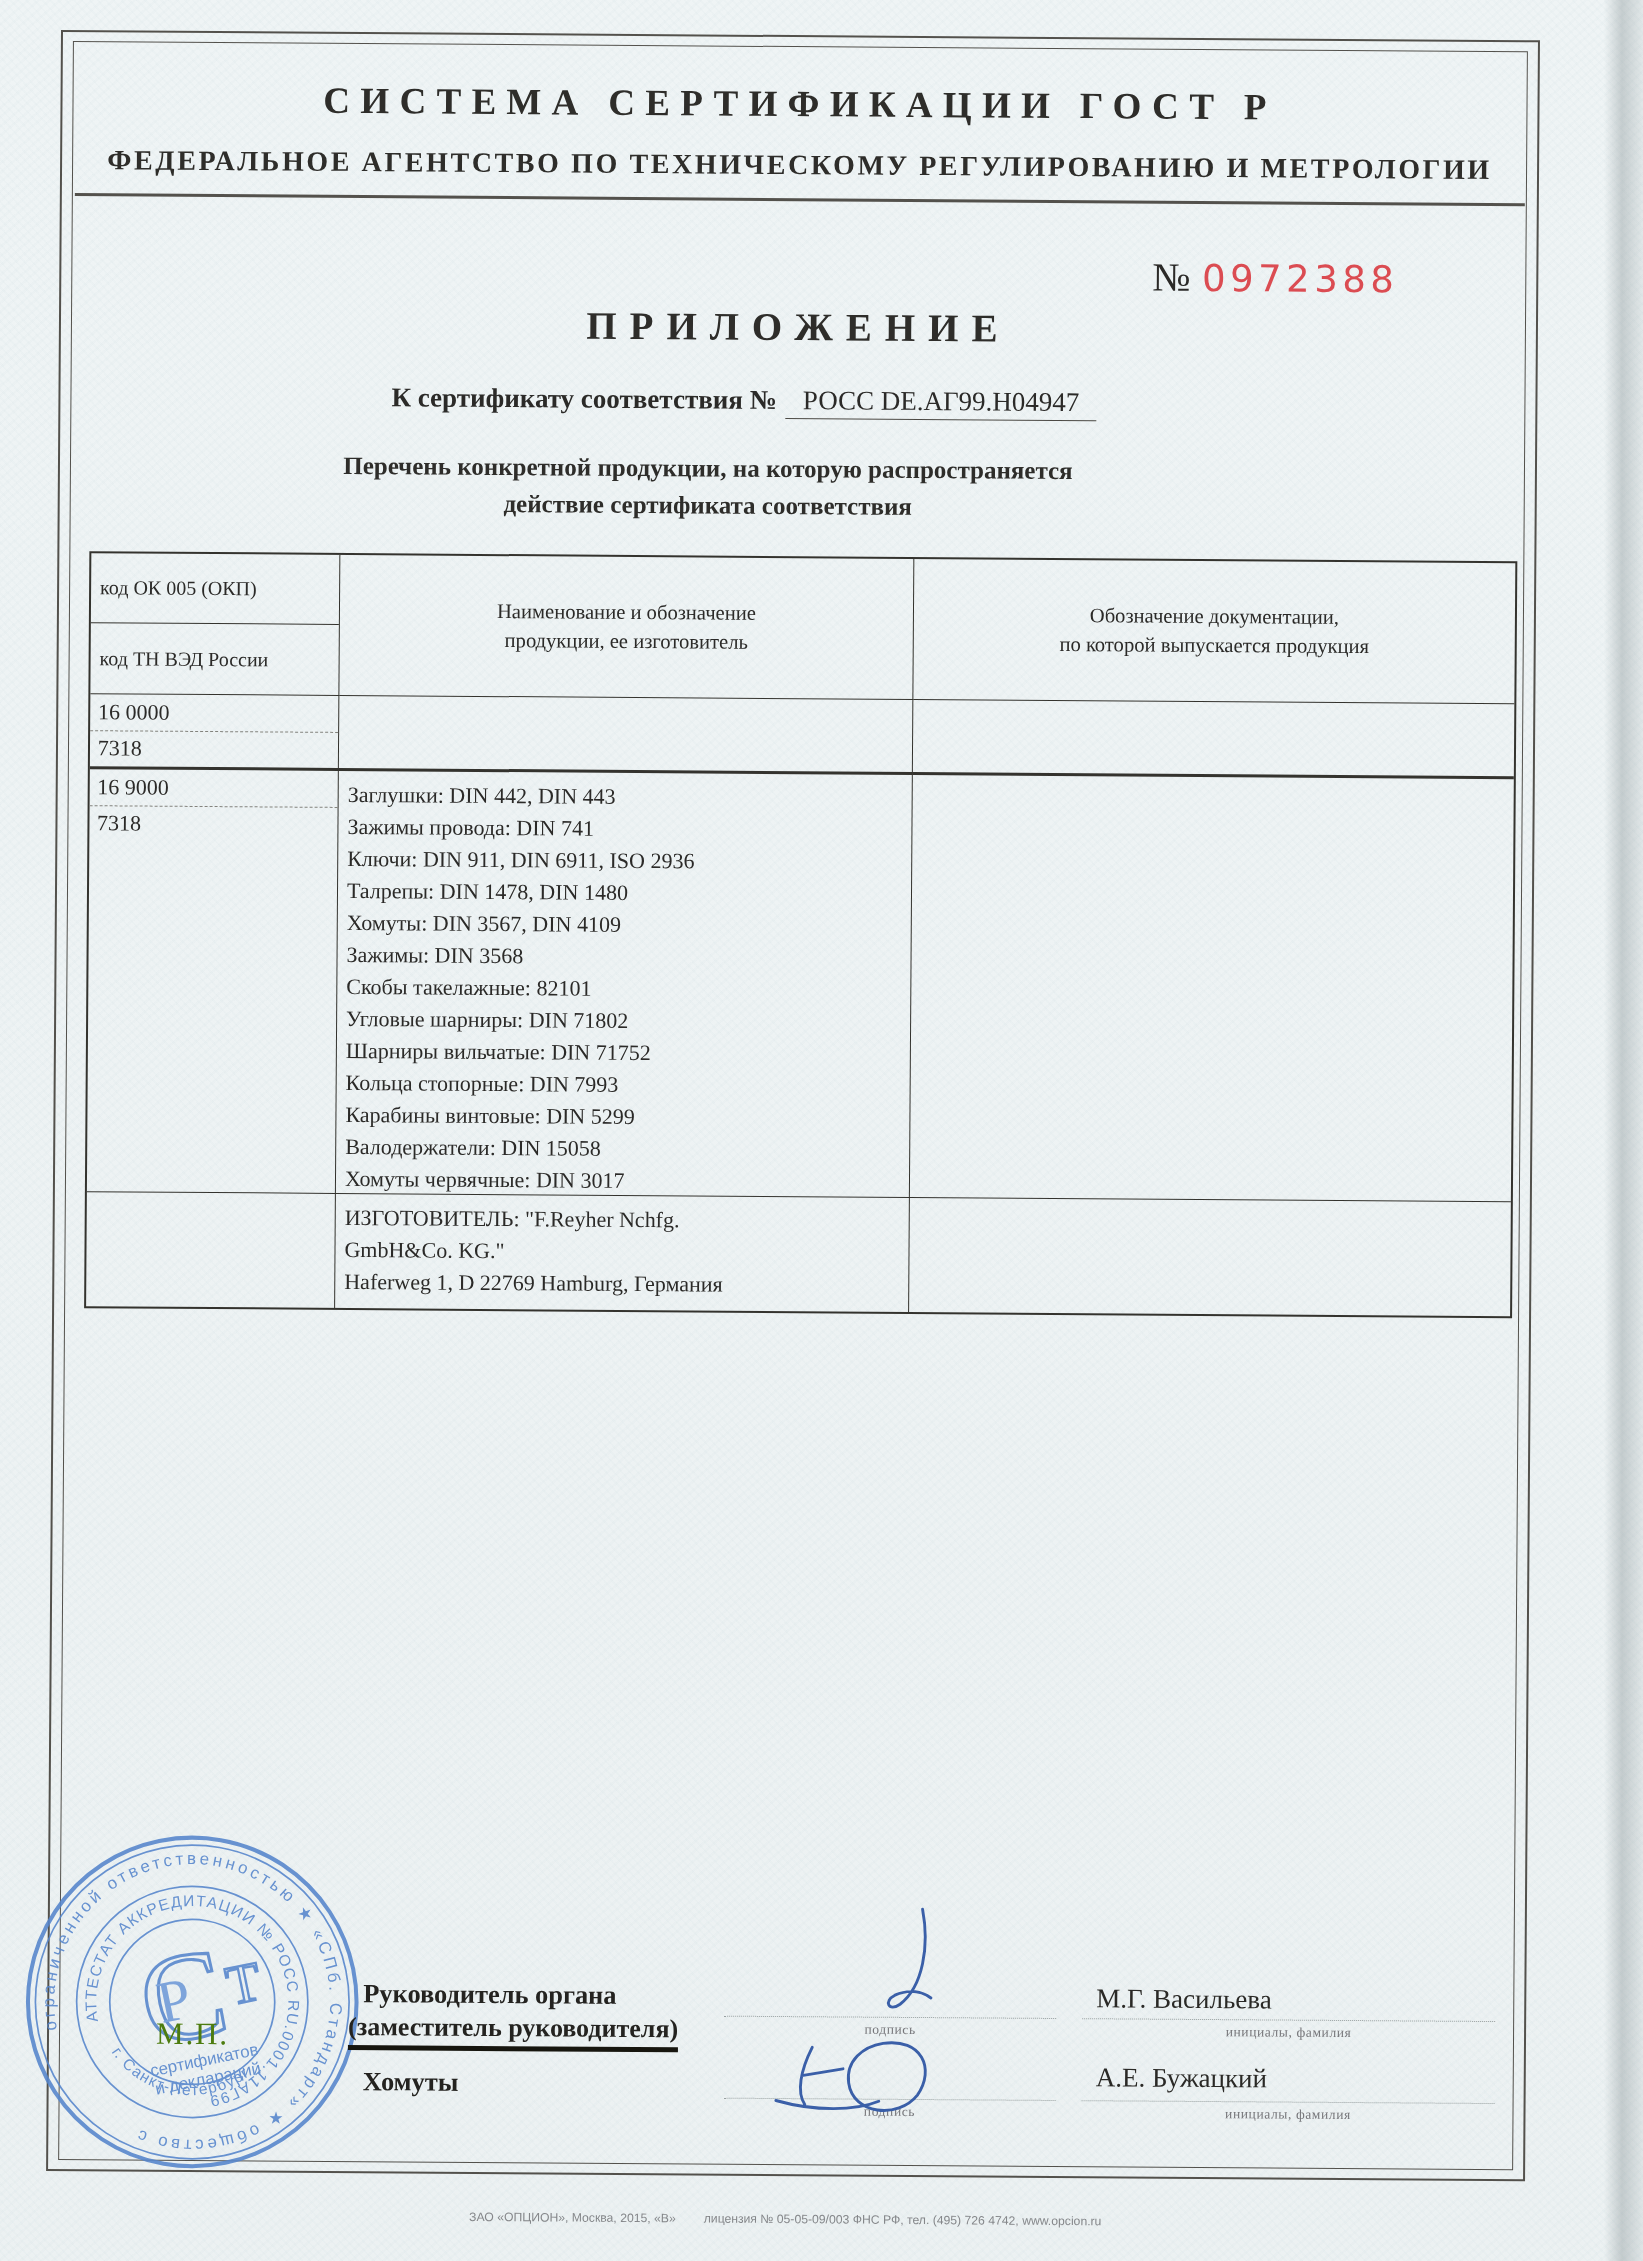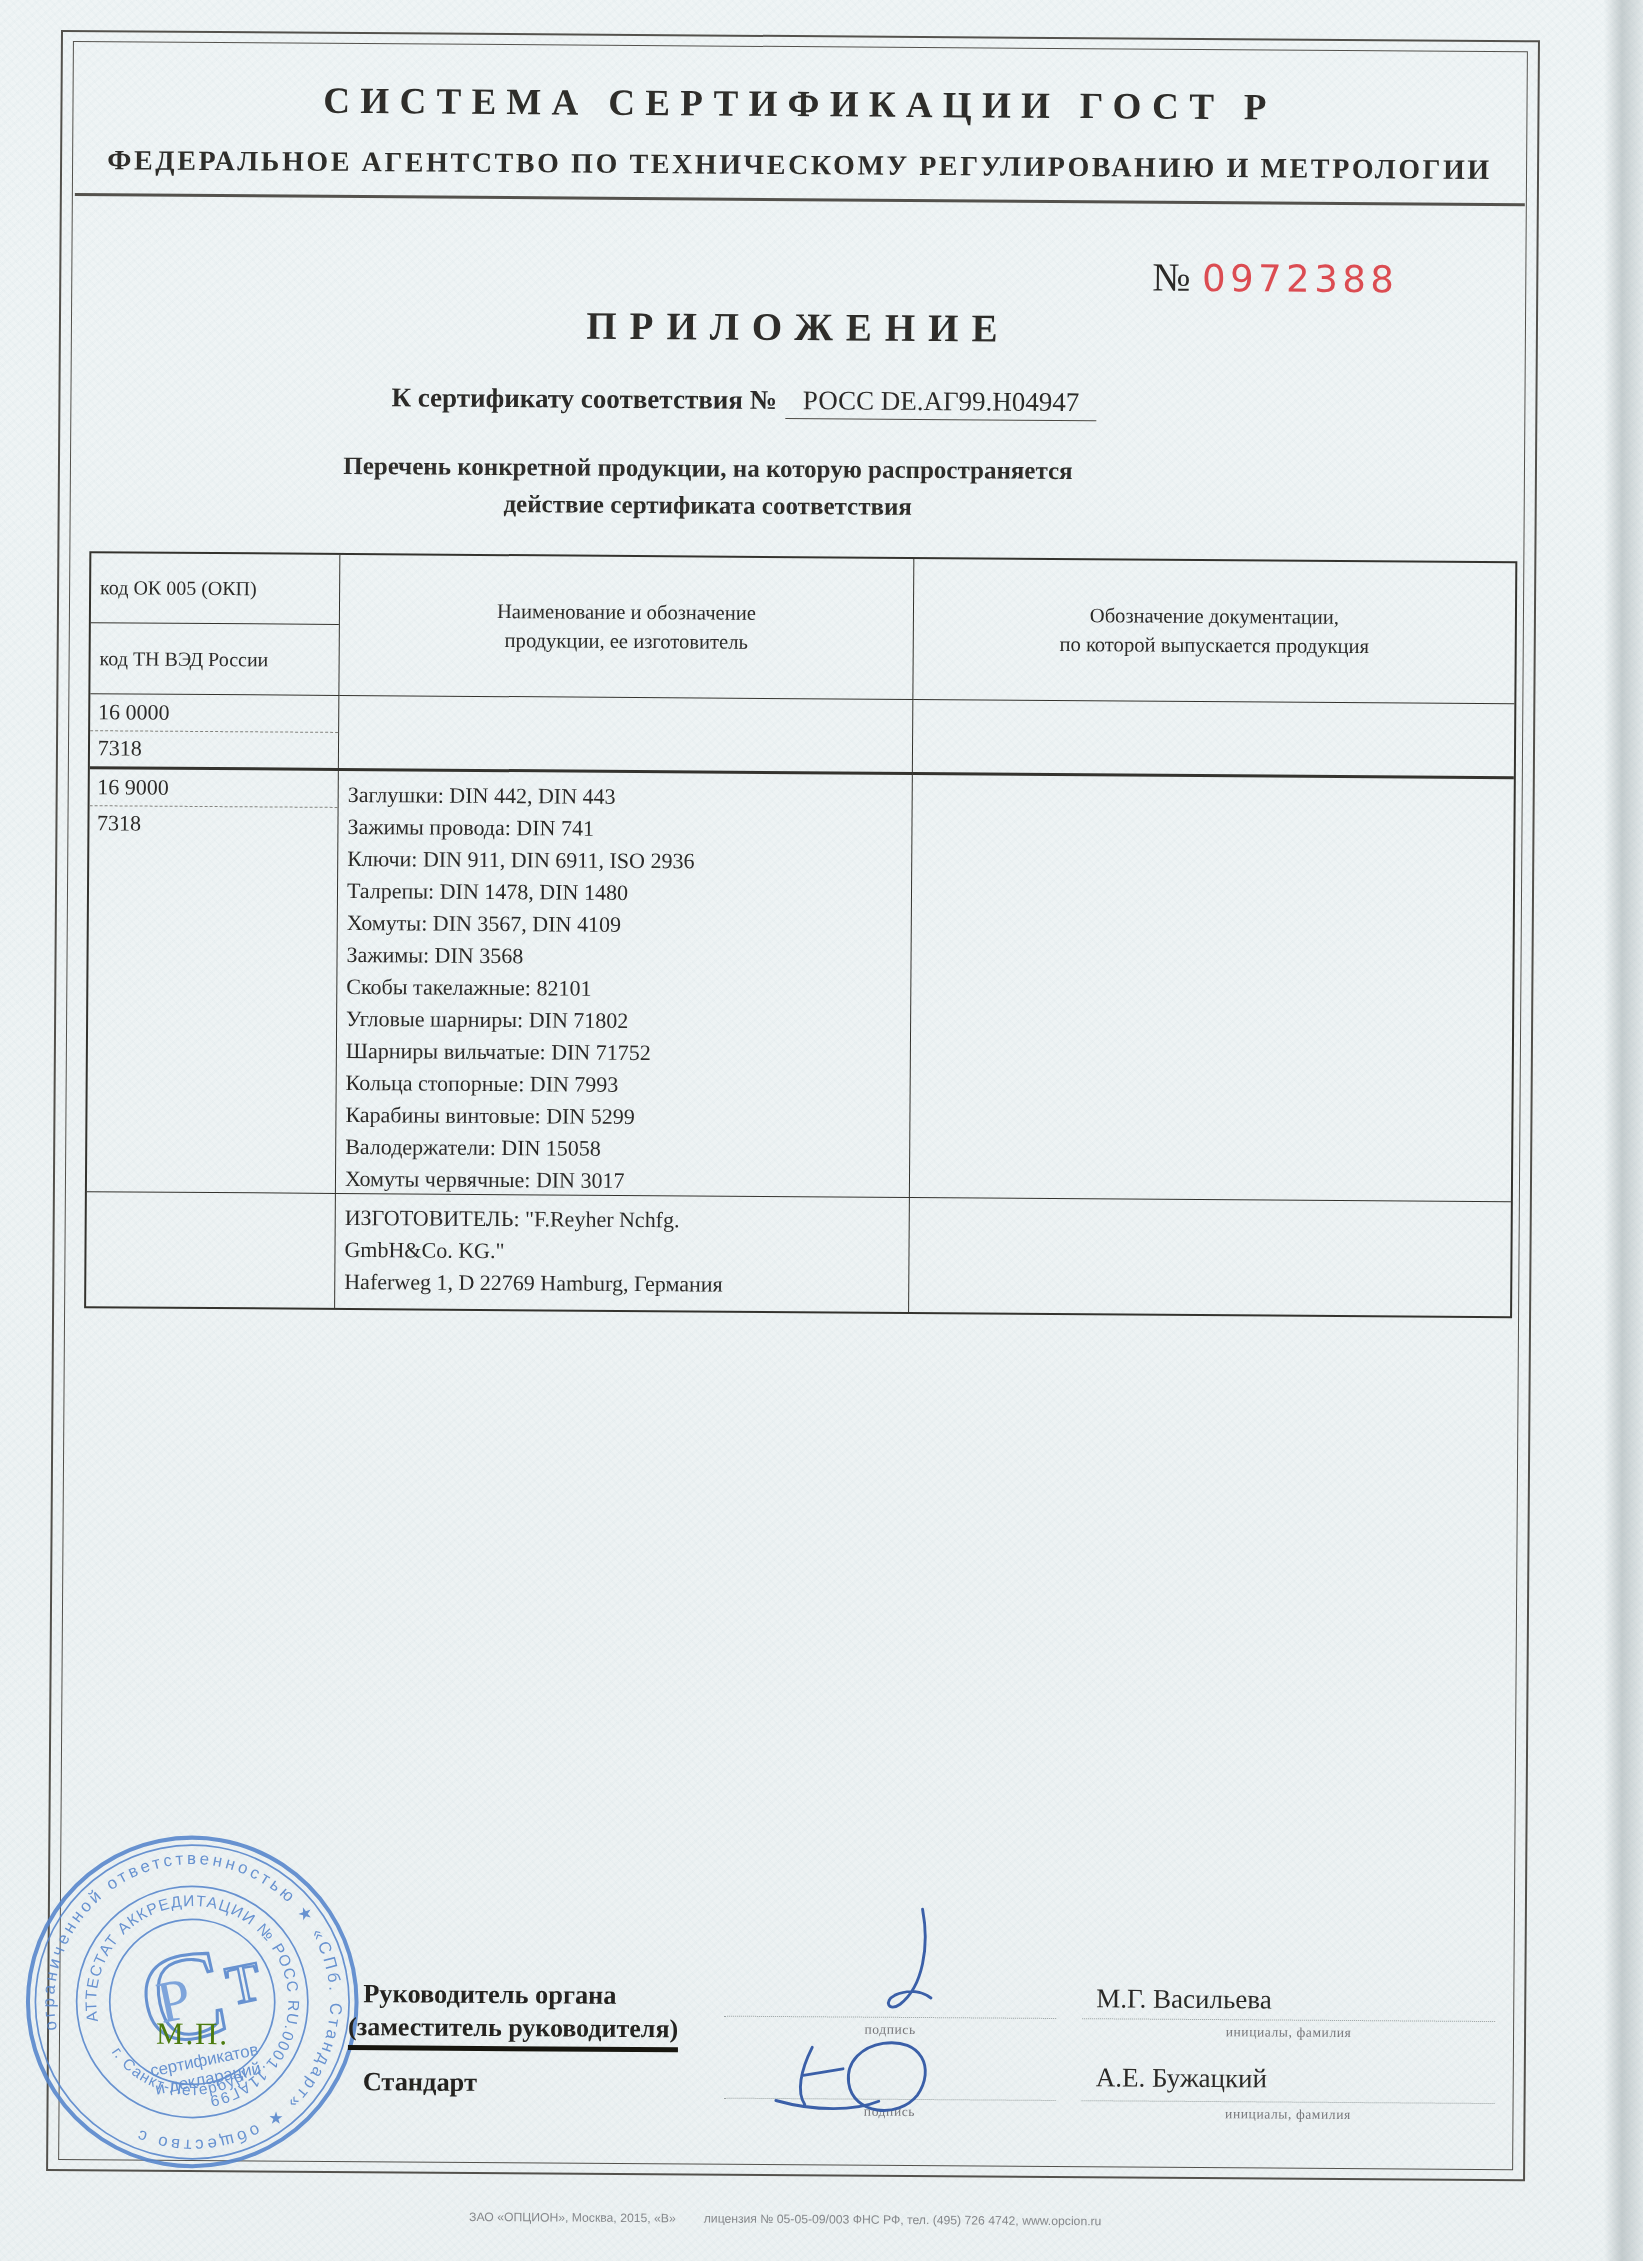--- a/index.html
+++ b/index.html
@@ -208,21 +208,21 @@
       <text x="224" y="272" text-anchor="middle" font-family="Liberation Serif, serif" font-size="88" fill="#6f9ad8">Р</text>
       <text x="330" y="266" text-anchor="middle" font-family="Liberation Serif, serif" font-size="82" fill="none" stroke="#5585cc" stroke-width="3.5">Т</text>
     </g>
     <text x="250" y="346" text-anchor="middle" font-family="Liberation Sans, sans-serif" font-size="25" fill="#5585cc">сертификатов</text>
     <text x="250" y="374" text-anchor="middle" font-family="Liberation Sans, sans-serif" font-size="25" fill="#5585cc">и деклараций</text>
   </svg>
   <div id="mp-mark">М.П.</div>
 
   <div id="head-label" class="sig-label">Руководитель органа</div>
   <div id="head-sub-label" class="sig-label">(заместитель руководителя)</div>
-  <div id="expert-label" class="sig-label">Стандарт</div>
+  <div id="expert-label" class="sig-label">Хомуты</div>
 
   <div id="sig-line-1" class="sig-line"></div>
   <div id="name-line-1" class="sig-line"></div>
   <div id="sig-line-2" class="sig-line"></div>
   <div id="name-line-2" class="sig-line"></div>
 
   <div id="cap-sign-1" class="sig-caption">подпись</div>
   <div id="cap-name-1" class="sig-caption">инициалы, фамилия</div>
   <div id="cap-sign-2" class="sig-caption">подпись</div>
   <div id="cap-name-2" class="sig-caption">инициалы, фамилия</div>

